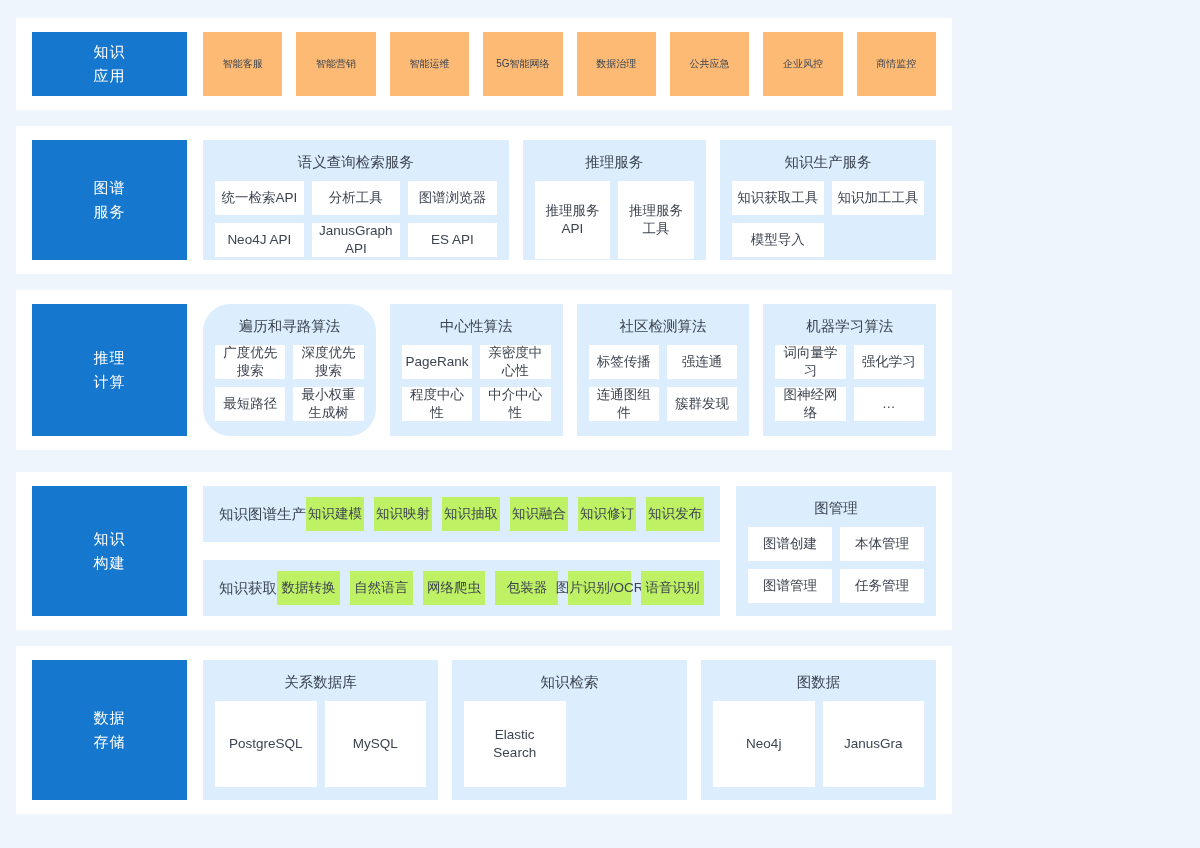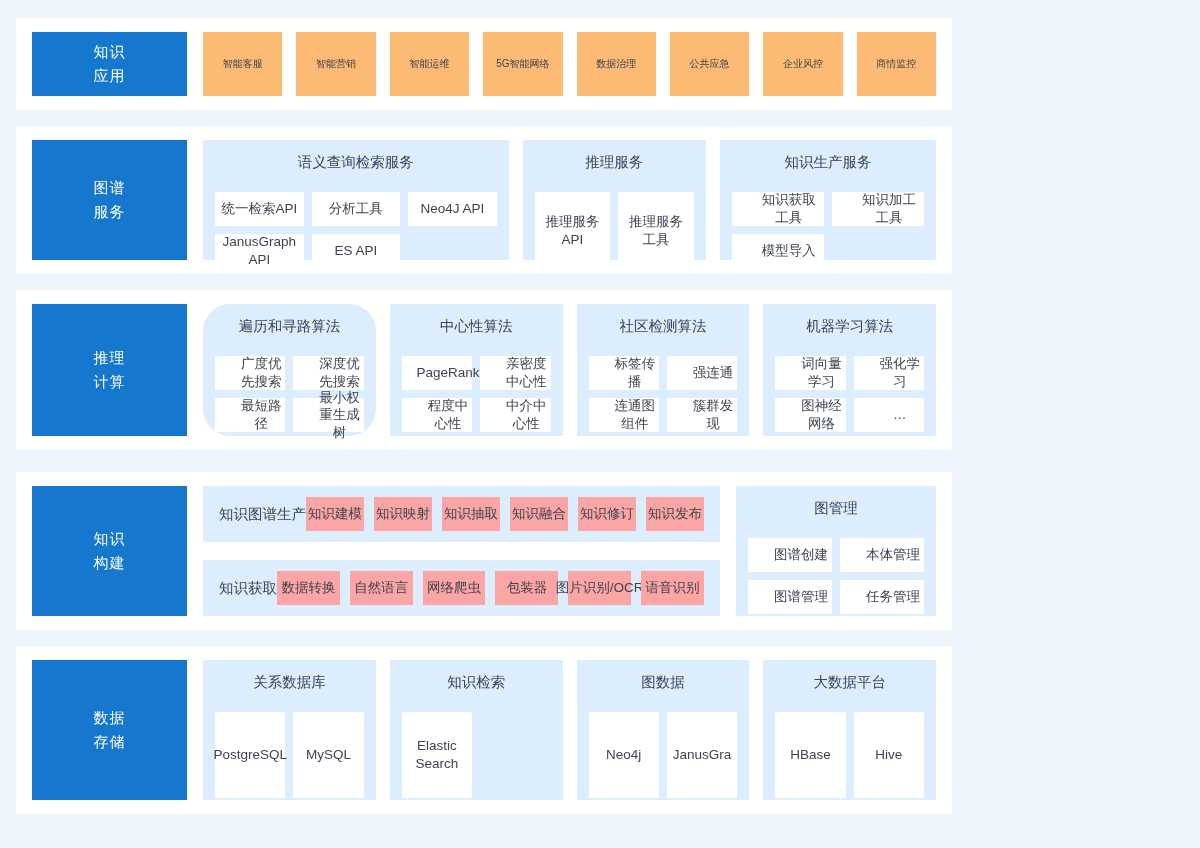--- a/index.html
+++ b/index.html
@@ -77,21 +77,20 @@
 
   
   .group {
     background: #dceefd;
     display: flex;
     flex-direction: column;
     box-sizing: border-box;
     padding: 10px 12px 12px 12px;
     margin-left: 14px;
     min-width: 0;
-    gap: 11px;
   }
   .group:first-child { margin-left: 0; }
   .group-title {
     text-align: center;
     font-size: 14.5px;
     color: #3d4450;
     padding: 3px 0 9px 0;
   }
   .tiles {
     display: flex;
@@ -110,21 +109,21 @@
     color: #3d4450;
     box-sizing: border-box;
     margin: 4px;
     padding: 4px 2px;
     line-height: 1.3;
     min-width: 0;
   }
   .tile.empty { background: transparent; }
 
   
-  .t-half  { flex: 0 0 calc(50% - 8px); height: 34px; padding-left: 24px; }
+  .t-half  { flex: 0 0 calc(50% - 8px); height: 34px; }
   .t-third { flex: 0 0 calc(33.333% - 8px); height: 34px; }
   .t-half-tall { flex: 0 0 calc(50% - 8px); height: 78px; }
   .t-half-tall2 { flex: 0 0 calc(50% - 8px); height: 86px; }
 
   
   .strip-col {
     flex: 1 1 auto;
     display: flex;
     flex-direction: column;
     justify-content: space-between;
@@ -144,21 +143,21 @@
     color: #3d4450;
     white-space: nowrap;
   }
   .strip-tiles {
     flex: 1 1 auto;
     display: flex;
     min-width: 0;
   }
   .strip-tile {
     flex: 1 1 0;
-    background: #fca5a5;
+    background: #bef264;
     height: 34px;
     display: flex;
     align-items: center;
     justify-content: center;
     font-size: 13.5px;
     color: #3d4450;
     margin-left: 10px;
     min-width: 0;
     white-space: nowrap;
   }
@@ -196,20 +195,21 @@
       <span>图谱</span>
       <span>服务</span>
     </div>
     <div class="body-area">
 
       <div class="group" style="flex: 425 1 0;">
         <div class="group-title">语义查询检索服务</div>
         <div class="tiles">
           <div class="tile t-third">统一检索API</div>
           <div class="tile t-third">分析工具</div>
+          <div class="tile t-third">图谱浏览器</div>
           <div class="tile t-third">Neo4J API</div>
           <div class="tile t-third">JanusGraph API</div>
           <div class="tile t-third">ES API</div>
         </div>
       </div>
 
       <div class="group" style="flex: 240 1 0;">
         <div class="group-title">推理服务</div>
         <div class="tiles">
           <div class="tile t-half-tall">推理服务<br>API</div>
@@ -351,24 +351,17 @@
       </div>
 
       <div class="group" style="flex:1 1 0;">
         <div class="group-title">图数据</div>
         <div class="tiles">
           <div class="tile t-half-tall2">Neo4j</div>
           <div class="tile t-half-tall2">JanusGra</div>
         </div>
       </div>
 
-      <div class="group" style="flex:1 1 0;">
-        <div class="group-title">大数据平台</div>
-        <div class="tiles">
-          <div class="tile t-half-tall2">HBase</div>
-          <div class="tile t-half-tall2">Hive</div>
-        </div>
-      </div>
 
     </div>
   </div>
 
 </div>
 
 </body></html>

